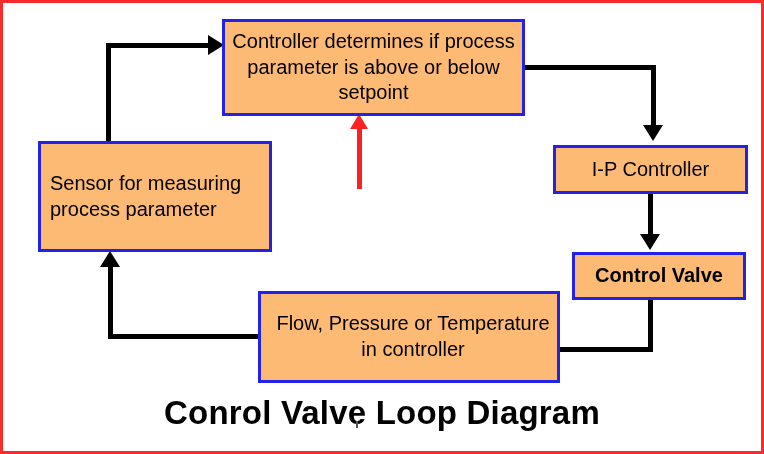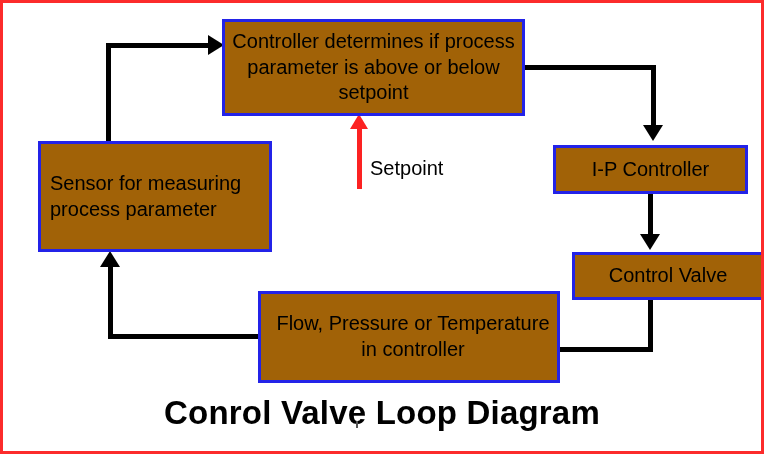--- a/index.html
+++ b/index.html
@@ -14,40 +14,40 @@
     background: #ffffff;
     box-sizing: border-box;
     border: 3px solid #fc2b2b;
     overflow: hidden;
     font-family: "Liberation Sans", sans-serif;
   }
   .node {
     position: absolute;
     box-sizing: border-box;
     border: 3px solid #2323e8;
-    background: #a16207;
+    background: #fdba74;
     color: #000000;
     display: flex;
     align-items: center;
     justify-content: center;
     text-align: center;
     font-size: 20px;
     line-height: 1.28;
     z-index: 3;
   }
   .node.left-align {
     justify-content: flex-start;
     text-align: left;
     padding-left: 9px;
   }
   
   #node-controller { left: 219px; top: 16px;  width: 303px; height: 97px; }
   #node-sensor     { left: 11px;  top: 138px; width: 234px; height: 111px; margin-left: 24px; }
   #node-ip         { left: 550px; top: 142px; width: 195px; height: 49px; }
-  #node-valve      { left: 569px; top: 249px; width: 192px; height: 48px; }
+  #node-valve      { left: 569px; top: 249px; width: 174px; height: 48px; font-weight: bold; }
   #node-process    { left: 255px; top: 288px; width: 302px; height: 92px; padding-left: 8px; }
 
   
   .seg {
     position: absolute;
     background: #000000;
     z-index: 2;
   }
   .seg-h { height: 5px; }
   .seg-v { width: 5px; }
@@ -173,18 +173,17 @@
 
   <div class="seg seg-v" id="seg-v1"></div>
   <div class="seg seg-h" id="seg-v2"></div>
 
   <div class="seg seg-h" id="seg-p1"></div>
   <div class="seg seg-v" id="seg-p2"></div>
   <div class="arrow arrow-up" id="arr-p"></div>
 
   <div id="setpoint-shaft"></div>
   <div id="setpoint-head"></div>
-  <div id="setpoint-label">Setpoint</div>
 
   <div id="diagram-title">Conrol Valve Loop Diagram</div>
   <div id="title-artifact"></div>
 
 </div>
 
 </body></html>

